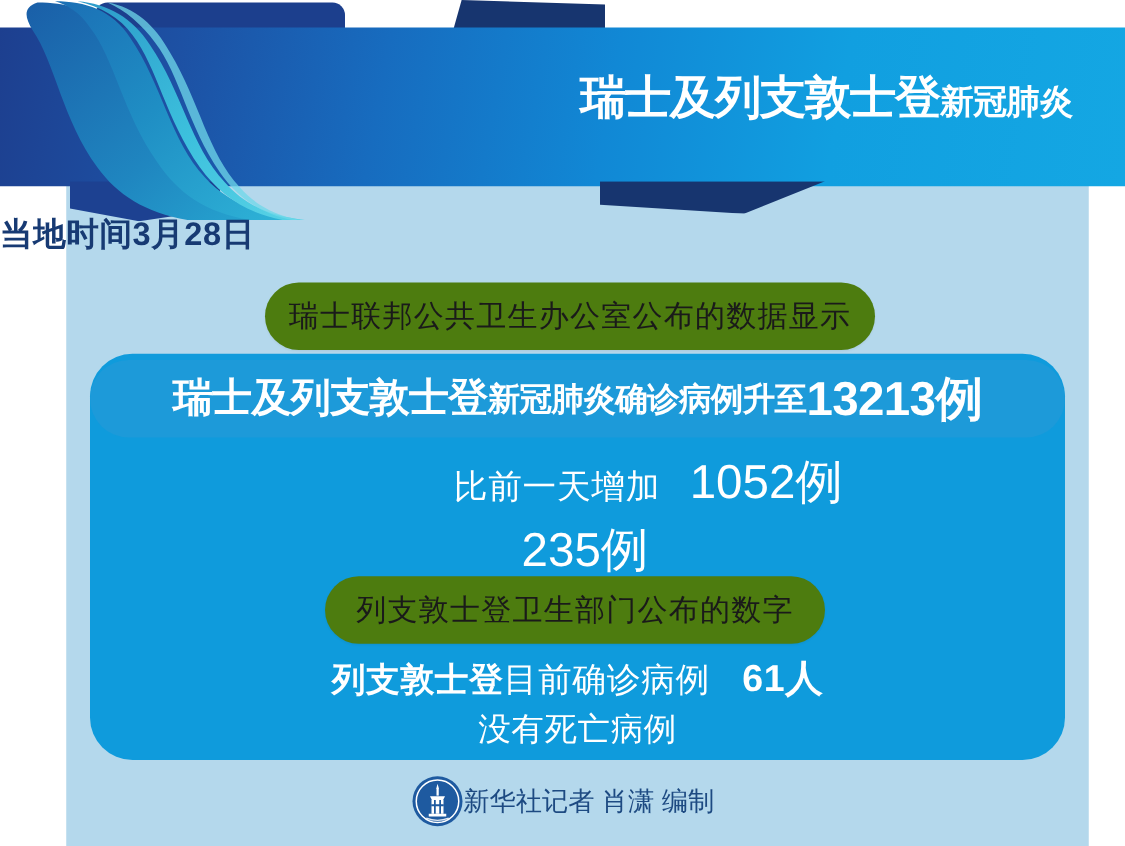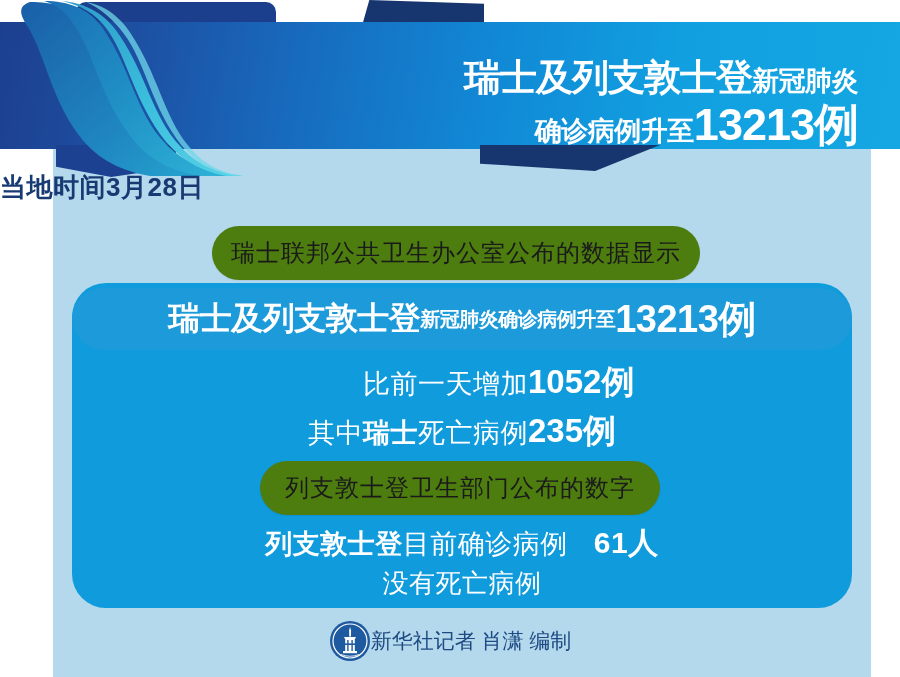--- a/index.html
+++ b/index.html
@@ -190,21 +190,21 @@
     height: 62px;
     border-radius: 31px;
     background: #1d9ad9;
     display: flex;
     align-items: center;
     justify-content: center;
     color: #ffffff;
     white-space: nowrap;
   }
   .hb-big   { font-size: 32px; font-weight: bold; letter-spacing: -0.5px; }
-  .hb-small { font-size: 20px; font-weight: bold; letter-spacing: -0.5px; }
+  .hb-small { font-size: 26px; font-weight: bold; letter-spacing: -0.5px; }
   .hb-num   { font-size: 38px; font-weight: bold; letter-spacing: -0.5px; }
 
   
   .stat-rows {
     position: absolute;
     left: 72px;
     top: 360px;
     width: 792px;
     color: #ffffff;
   }
@@ -216,24 +216,24 @@
     margin-bottom: 4px;
   }
   .stat-label {
     font-size: 27px;
     letter-spacing: 0.5px;
     text-align: right;
     width: 290px;
   }
   .stat-label b { font-weight: bold; }
   .stat-value {
-    font-size: 33px;
-    font-weight: bold;
+    font-size: 38px;
+    font-weight: normal;
     width: 170px;
-    text-align: left;
+    text-align: center;
     letter-spacing: 0px;
   }
 
   
   .bottom-block {
     position: absolute;
     left: 72px;
     top: 523px;
     width: 780px;
     color: #ffffff;
@@ -282,23 +282,20 @@
 
   <div class="body-panel"></div>
 
   <div class="fold fold-tl"></div>
   <div class="fold fold-tr"></div>
 
   <div class="header">
     <div class="header-title">
       <span class="ht-line1">
         <span class="ht-big">瑞士及列支敦士登</span><span class="ht-small">新冠肺炎</span>
-      </span>
-      <span class="ht-line2">
-        <span class="ht-small">确诊病例升至</span><span class="ht-num">13213例</span>
       </span>
     </div>
   </div>
 
   <div class="fold fold-bl"></div>
   <div class="fold fold-br"></div>
 
   <svg class="ribbon" viewBox="0 0 340 177" xmlns="http://www.w3.org/2000/svg">
     <defs>
       <linearGradient id="rb1" x1="0" y1="0" x2="1" y2="1">
@@ -334,21 +331,20 @@
       <span class="hb-small">新冠肺炎确诊病例升至</span>
       <span class="hb-num">13213例</span>
   </div>
 
   <div class="stat-rows">
     <div class="stat-row">
       <span class="stat-label">比前一天增加</span>
       <span class="stat-value">1052例</span>
     </div>
     <div class="stat-row">
-      <span class="stat-label"><span>其中</span><b>瑞士</b><span>死亡病例</span></span>
       <span class="stat-value">235例</span>
     </div>
   </div>
 
   <div class="pill pill-2">列支敦士登卫生部门公布的数字</div>
 
   <div class="bottom-block">
     <div class="bb-line1">
       <b>列支敦士登</b><span>目前确诊病例</span><span class="bb-num">61人</span>
     </div>

